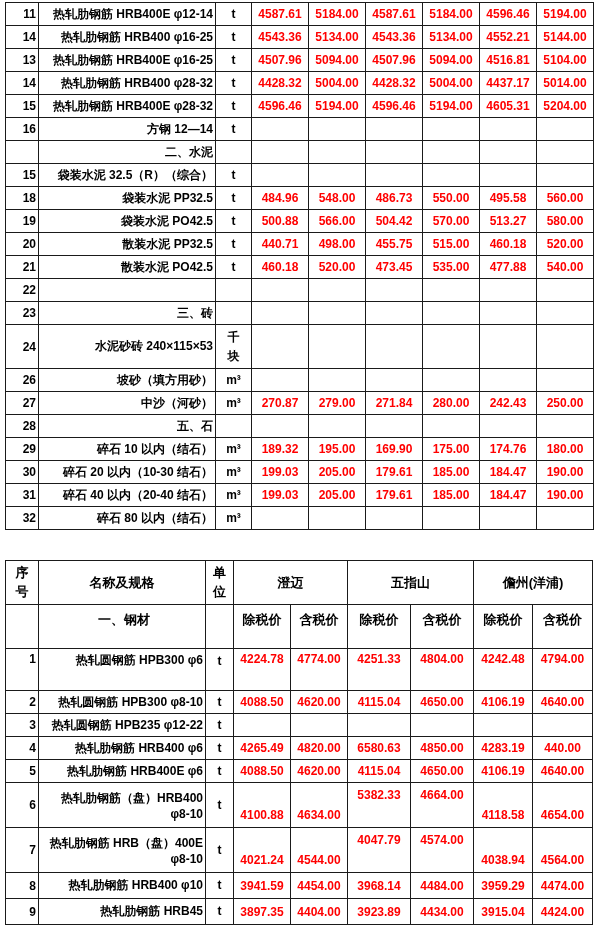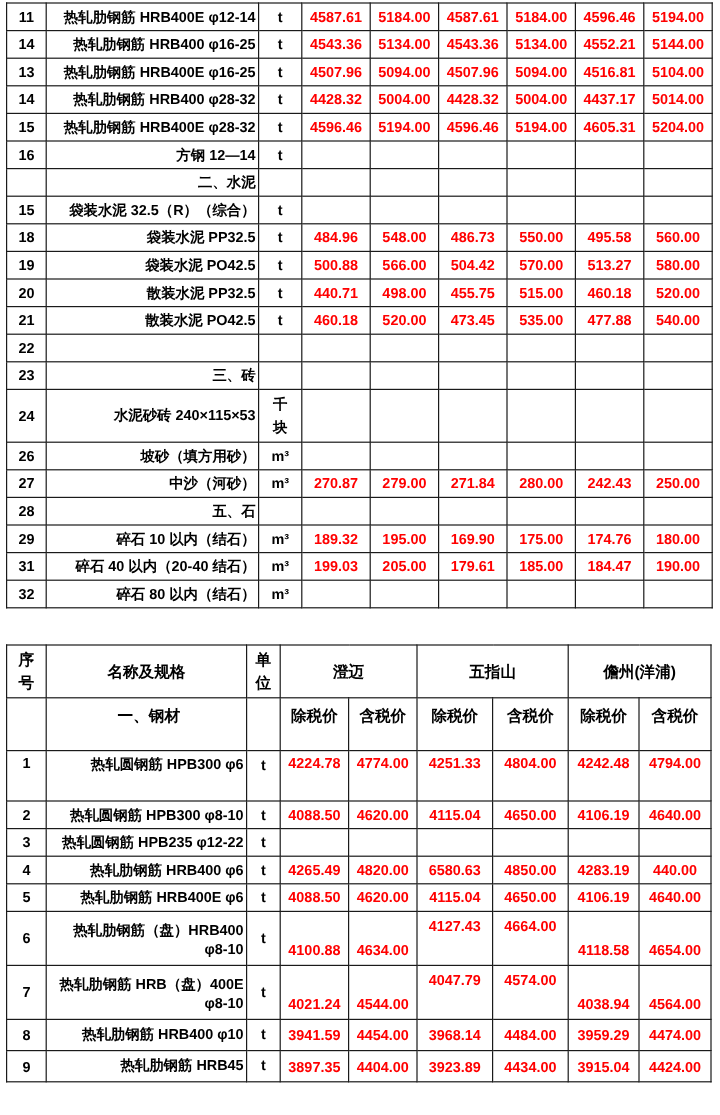--- a/index.html
+++ b/index.html
@@ -21,21 +21,21 @@
   }
   table.t td, table.t th{
     border:1px solid var(--line-color);
     overflow:hidden;vertical-align:middle;
     padding:1px 2px;
   }
   .t1{width:588px;}
   .t2{width:587px;margin-top:30px;}
   .t1 tr{height:23px;}
   .t1 tr.h2{height:44px;}
-  td.no{text-align:center;}
+  td.no{text-align:right;}
   td.name{text-align:right;padding-left:6px;}
   td.unit{text-align:center;white-space:pre-line;line-height:1.55;}
   td.price{text-align:center;color:var(--price-color);}
   
   .t2 thead tr.hdr{height:44px;}
   .t2 thead tr.sub{height:44px;}
   .t2 thead th{text-align:center;font-size:13px;font-weight:bold;}
   .t2 thead th.pre{white-space:pre-line;line-height:1.45;}
   .t2 thead tr.sub th{vertical-align:top;padding-top:6px;}
   .t2 thead tr.sub th.section{text-align:center;padding-left:6px;}
@@ -271,20 +271,31 @@
         <tr>
           <td class="no">29</td>
           <td class="name">碎石 10 以内（结石）</td>
           <td class="unit">m³</td>
           <td class="price">189.32</td>
           <td class="price">195.00</td>
           <td class="price">169.90</td>
           <td class="price">175.00</td>
           <td class="price">174.76</td>
           <td class="price">180.00</td>
+        </tr>
+        <tr>
+          <td class="no">30</td>
+          <td class="name">碎石 20 以内（10-30 结石）</td>
+          <td class="unit">m³</td>
+          <td class="price">199.03</td>
+          <td class="price">205.00</td>
+          <td class="price">179.61</td>
+          <td class="price">185.00</td>
+          <td class="price">184.47</td>
+          <td class="price">190.00</td>
         </tr>
         <tr>
           <td class="no">31</td>
           <td class="name">碎石 40 以内（20-40 结石）</td>
           <td class="unit">m³</td>
           <td class="price">199.03</td>
           <td class="price">205.00</td>
           <td class="price">179.61</td>
           <td class="price">185.00</td>
           <td class="price">184.47</td>
@@ -394,21 +405,21 @@
           <td class="price">4650.00</td>
           <td class="price">4106.19</td>
           <td class="price">4640.00</td>
         </tr>
         <tr class="split">
           <td class="no">6</td>
           <td class="name">热轧肋钢筋（盘）HRB400 φ8-10</td>
           <td class="unit">t</td>
           <td class="price">4100.88</td>
           <td class="price">4634.00</td>
-          <td class="price">4127.43</td>
+          <td class="price">5382.33</td>
           <td class="price">4664.00</td>
           <td class="price">4118.58</td>
           <td class="price">4654.00</td>
         </tr>
         <tr class="split">
           <td class="no">7</td>
           <td class="name">热轧肋钢筋 HRB（盘）400E φ8-10</td>
           <td class="unit">t</td>
           <td class="price">4021.24</td>
           <td class="price">4544.00</td>

